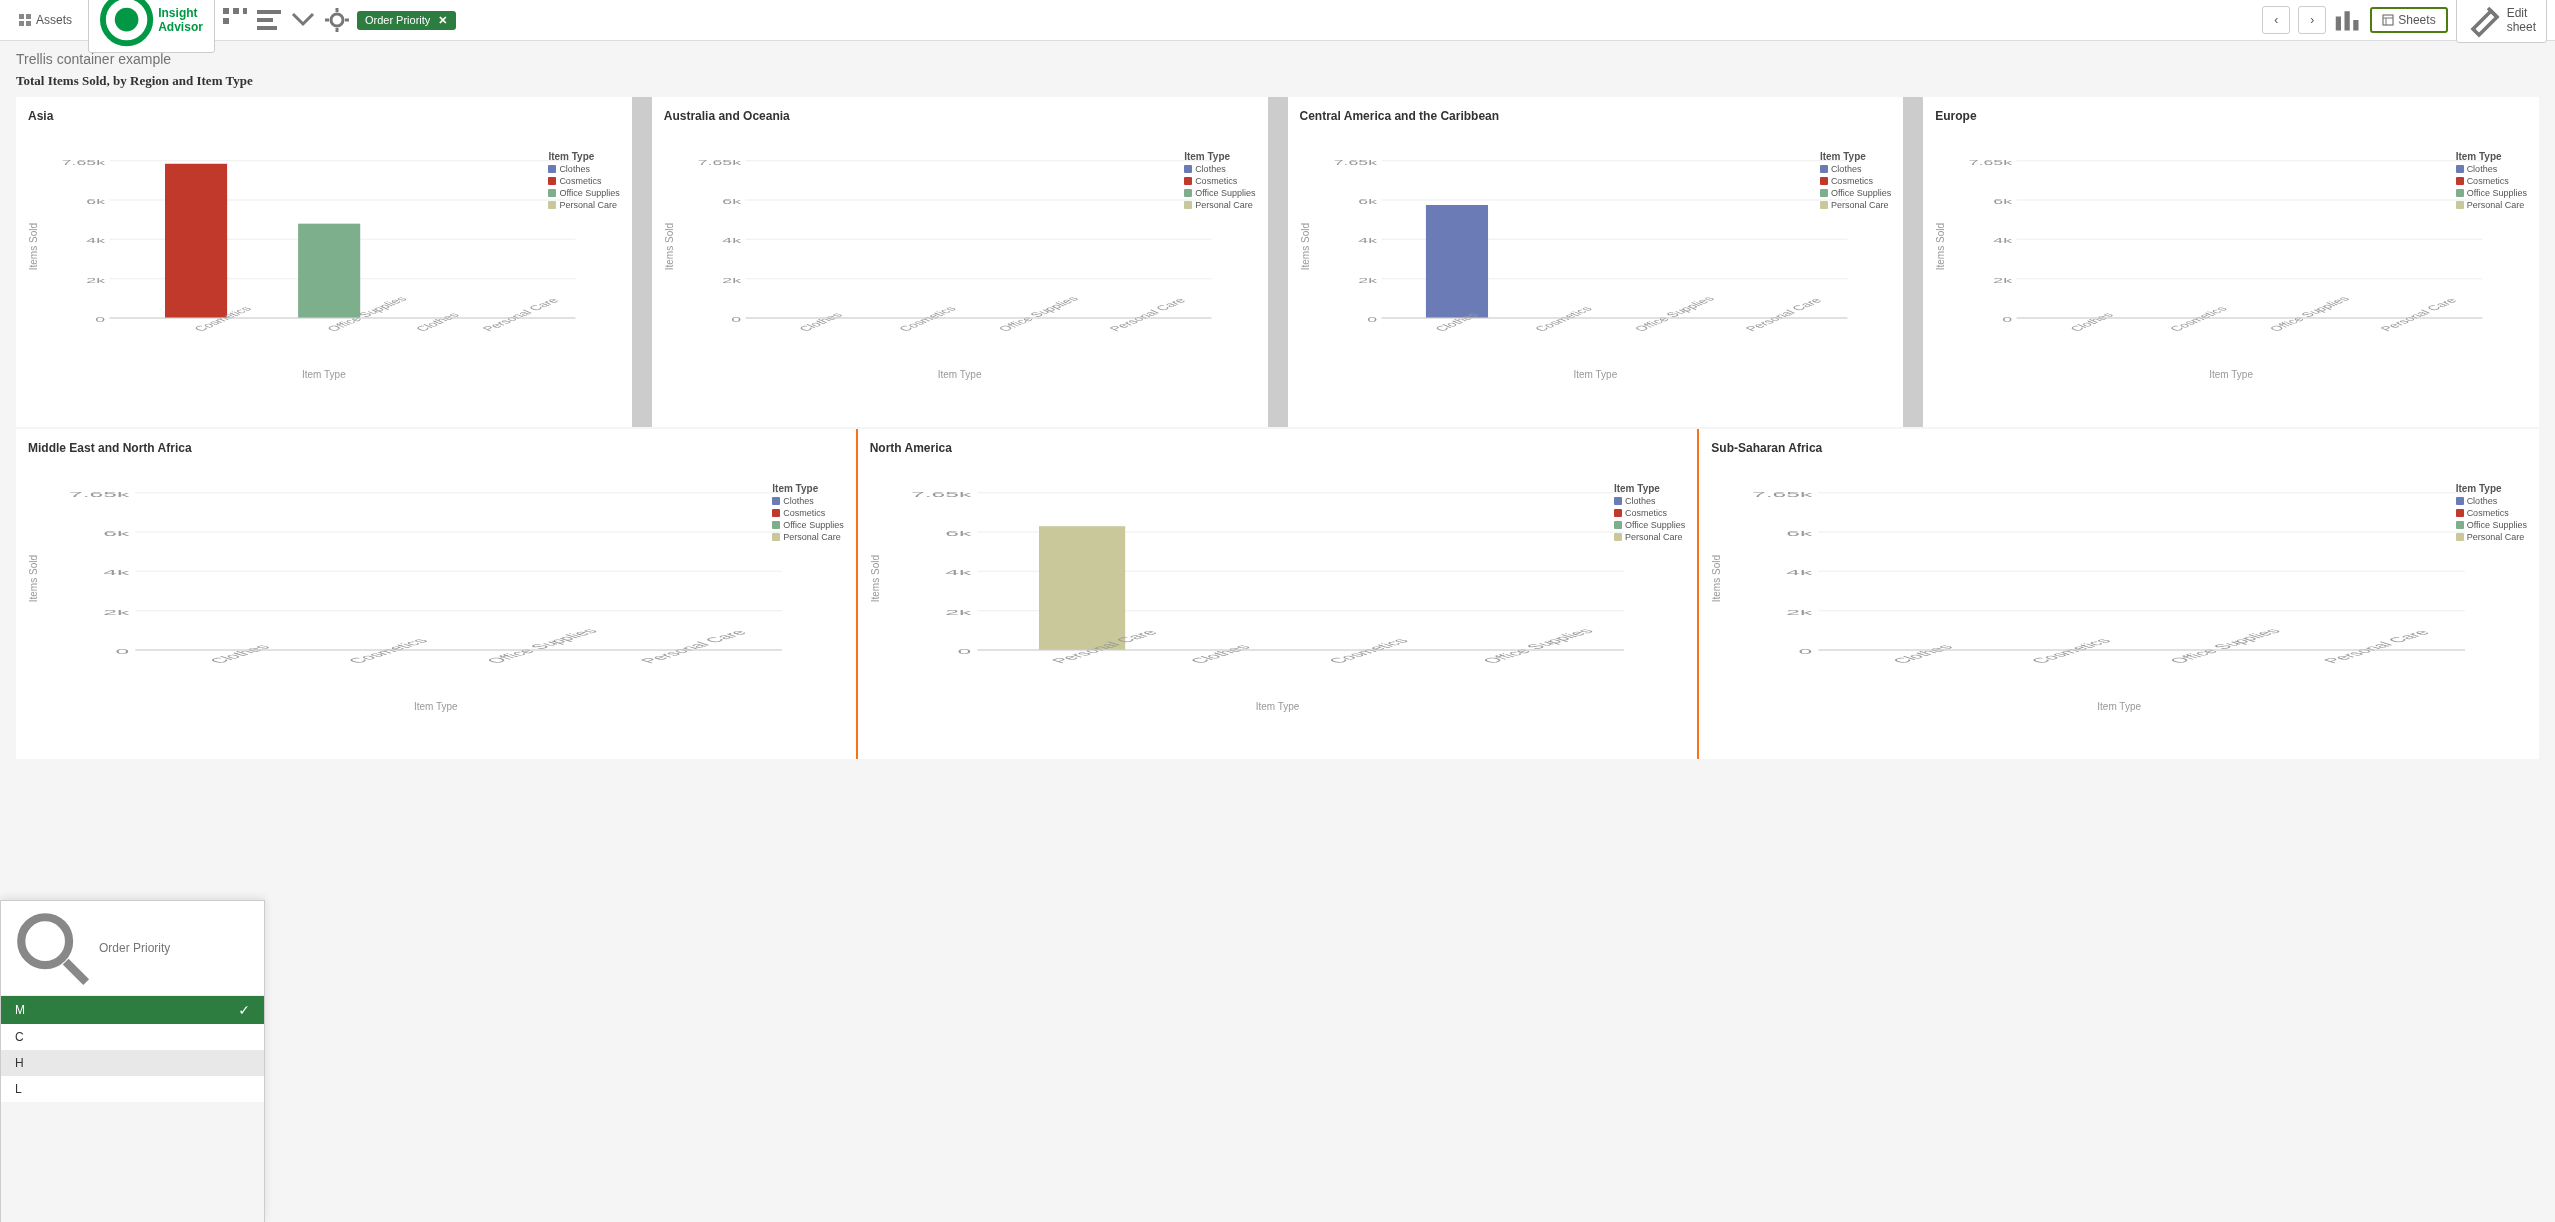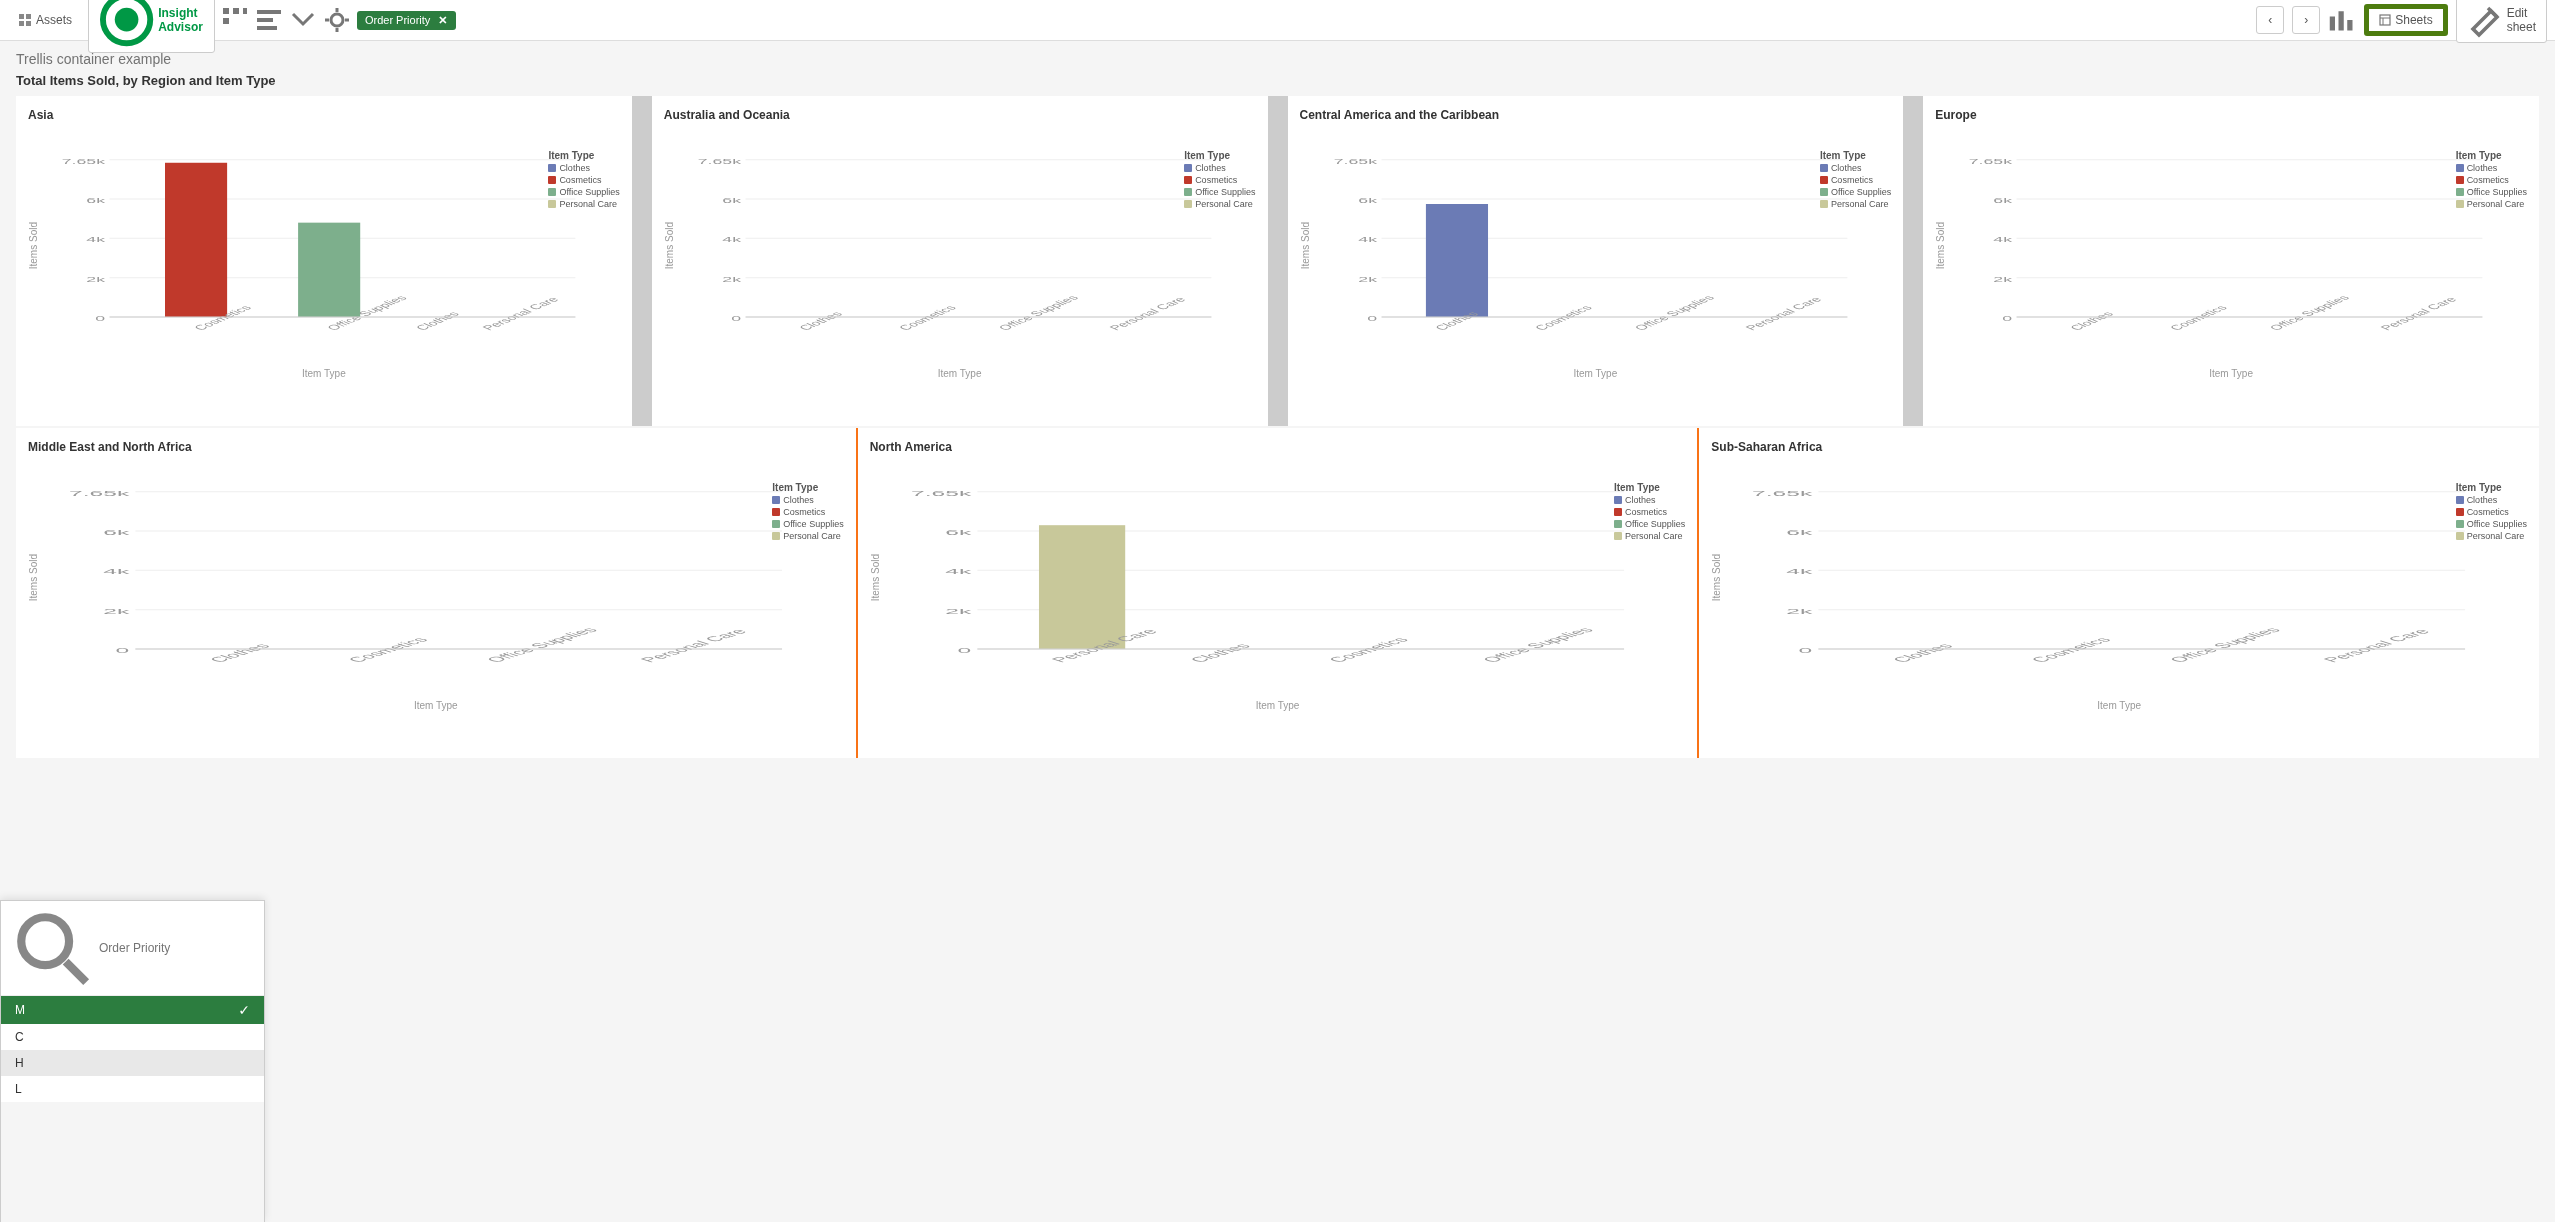--- a/index.html
+++ b/index.html
@@ -11,28 +11,28 @@
       background: #fff; border-bottom: 1px solid #ddd;
       padding: 6px 8px; gap: 6px;
     }
     .topbar-left { display: flex; align-items: center; gap: 6px; flex: 1; }
     .topbar-right { display: flex; align-items: center; gap: 8px; }
     .tab-assets { display: flex; align-items: center; gap: 4px; padding: 4px 10px; border-radius: 3px; cursor: pointer; color: #555; }
     .tab-insight { display: flex; align-items: center; gap: 4px; padding: 4px 10px; border-radius: 3px; background: #fff; border: 1px solid #ccc; cursor: pointer; color: #009845; font-weight: 600; }
     .icon-btn { display: flex; align-items: center; justify-content: center; width: 28px; height: 28px; border-radius: 3px; cursor: pointer; color: #555; }
     .filter-tag { display: flex; align-items: center; gap: 4px; background: #2c7d3f; color: #fff; border-radius: 3px; padding: 3px 8px; font-size: 11px; cursor: pointer; }
     .filter-tag .x-btn { cursor: pointer; font-weight: bold; margin-left: 4px; }
-    .sheets-btn { display: flex; align-items: center; gap: 4px; padding: 4px 10px; border: 5px solid #4d7c0f; border-radius: 3px; cursor: pointer; color: #555; background: #fff; }
+    .sheets-btn { display: flex; align-items: center; gap: 4px; padding: 4px 10px; border: 2px solid #4d7c0f; border-radius: 3px; cursor: pointer; color: #555; background: #fff; }
     .edit-btn { display: flex; align-items: center; gap: 4px; padding: 4px 10px; border: 1px solid #ccc; border-radius: 3px; cursor: pointer; color: #555; background: #fff; }
     .nav-arrow { display: flex; align-items: center; justify-content: center; width: 28px; height: 28px; border-radius: 3px; cursor: pointer; color: #555; border: 1px solid #ccc; background: #fff; }
 
     
     .page { padding: 10px 16px; background: #f5f5f5; height: calc(100vh - 41px); overflow: auto; }
     .page-title { font-size: 14px; color: #737373; margin-bottom: 6px; }
-    .chart-title { font-size: 13px; font-weight: 600; color: #333; margin-bottom: 8px; }
+    .chart-title { font-size: 13px; font-weight: 600; color: #333; margin-bottom: 8px; font-family: Liberation Serif, serif; }
 
     
     .trellis-grid { display: grid; grid-template-columns: repeat(4, 1fr); gap: 20px; background: #ccc; }
     .trellis-cell { background: #fff; padding: 12px; position: relative; min-height: 330px; }
     .trellis-bottom { display: grid; grid-template-columns: repeat(3, 1fr); gap: 2px; background: #f97316; margin-top: 2px; }
 
     .cell-title { font-size: 12px; font-weight: 600; color: #333; margin-bottom: 4px; }
     .chart-area { display: flex; height: 240px; position: relative; }
     .y-axis-label { writing-mode: vertical-rl; transform: rotate(180deg); font-size: 10px; color: #999; margin-right: 4px; white-space: nowrap; align-self: center; }
     .chart-inner { flex: 1; position: relative; margin-top: 24px; }

